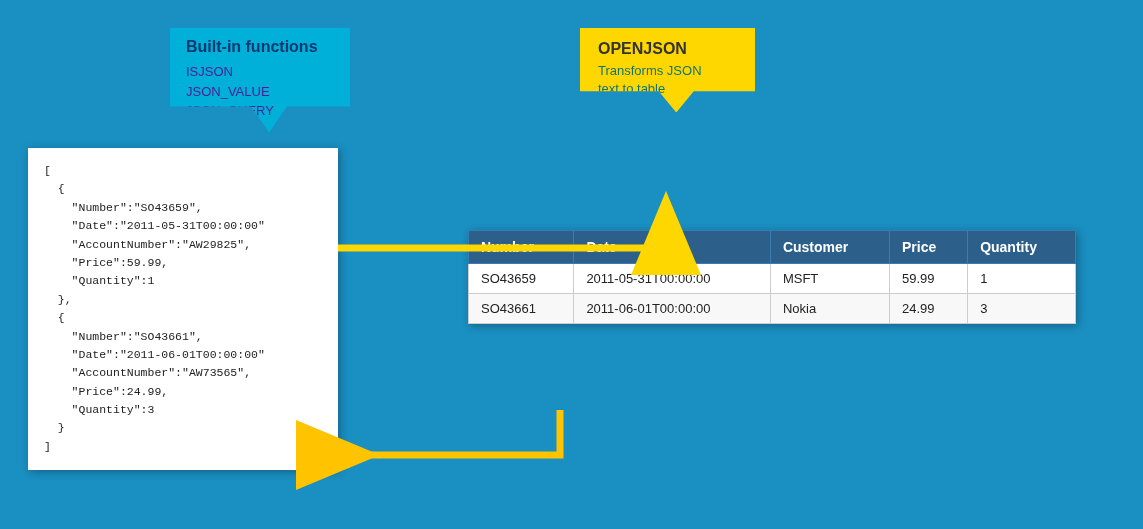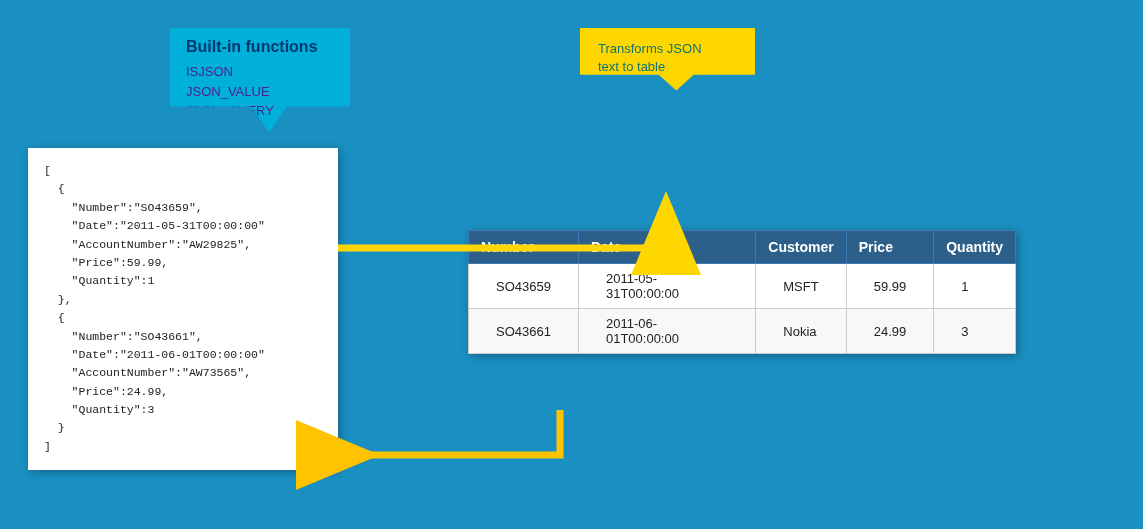--- a/index.html
+++ b/index.html
@@ -81,21 +81,21 @@
       color: #222;
       line-height: 1.6;
       box-shadow: 2px 2px 8px rgba(0,0,0,0.3);
     }
 
     
     .data-table-wrapper {
       position: absolute;
       top: 230px;
       left: 468px;
-      width: 548px;
+      width: 608px;
     }
 
     .data-table {
       border-collapse: collapse;
       width: 100%;
       box-shadow: 2px 2px 8px rgba(0,0,0,0.3);
     }
 
     .data-table thead tr th {
       background: #2c5f8a;
@@ -103,21 +103,21 @@
       padding: 8px 12px;
       font-size: 14px;
       font-weight: 600;
       text-align: left;
       border: 1px solid #3a7ab5;
     }
 
     .data-table tbody tr td {
       background: white;
       color: #222;
-      padding: 7px 27px;
+      padding: 7px 12px;
       font-size: 13px;
       border: 1px solid #ccc;
     }
 
     .data-table tbody tr:nth-child(even) td {
       background: #f8f8f8;
     }
 
     
     .forjson-callout {
@@ -160,20 +160,21 @@
 <div class="main-container">
 
   <div class="builtin-callout">
     <div class="builtin-callout-title">Built-in functions</div>
     <div class="builtin-callout-item">ISJSON</div>
     <div class="builtin-callout-item">JSON_VALUE</div>
     <div class="builtin-callout-item">JSON_QUERY</div>
   </div>
 
   <div class="openjson-callout">
+    <div class="openjson-callout-title">OPENJSON</div>
     <div class="openjson-callout-text">Transforms JSON<br>text to table</div>
   </div>
 
   <div class="json-box">
     <div>[</div>
     <div>&nbsp;&nbsp;{</div>
     <div>&nbsp;&nbsp;&nbsp;&nbsp;"Number":"SO43659",</div>
     <div>&nbsp;&nbsp;&nbsp;&nbsp;"Date":"2011-05-31T00:00:00"</div>
     <div>&nbsp;&nbsp;&nbsp;&nbsp;"AccountNumber":"AW29825",</div>
     <div>&nbsp;&nbsp;&nbsp;&nbsp;"Price":59.99,</div>

